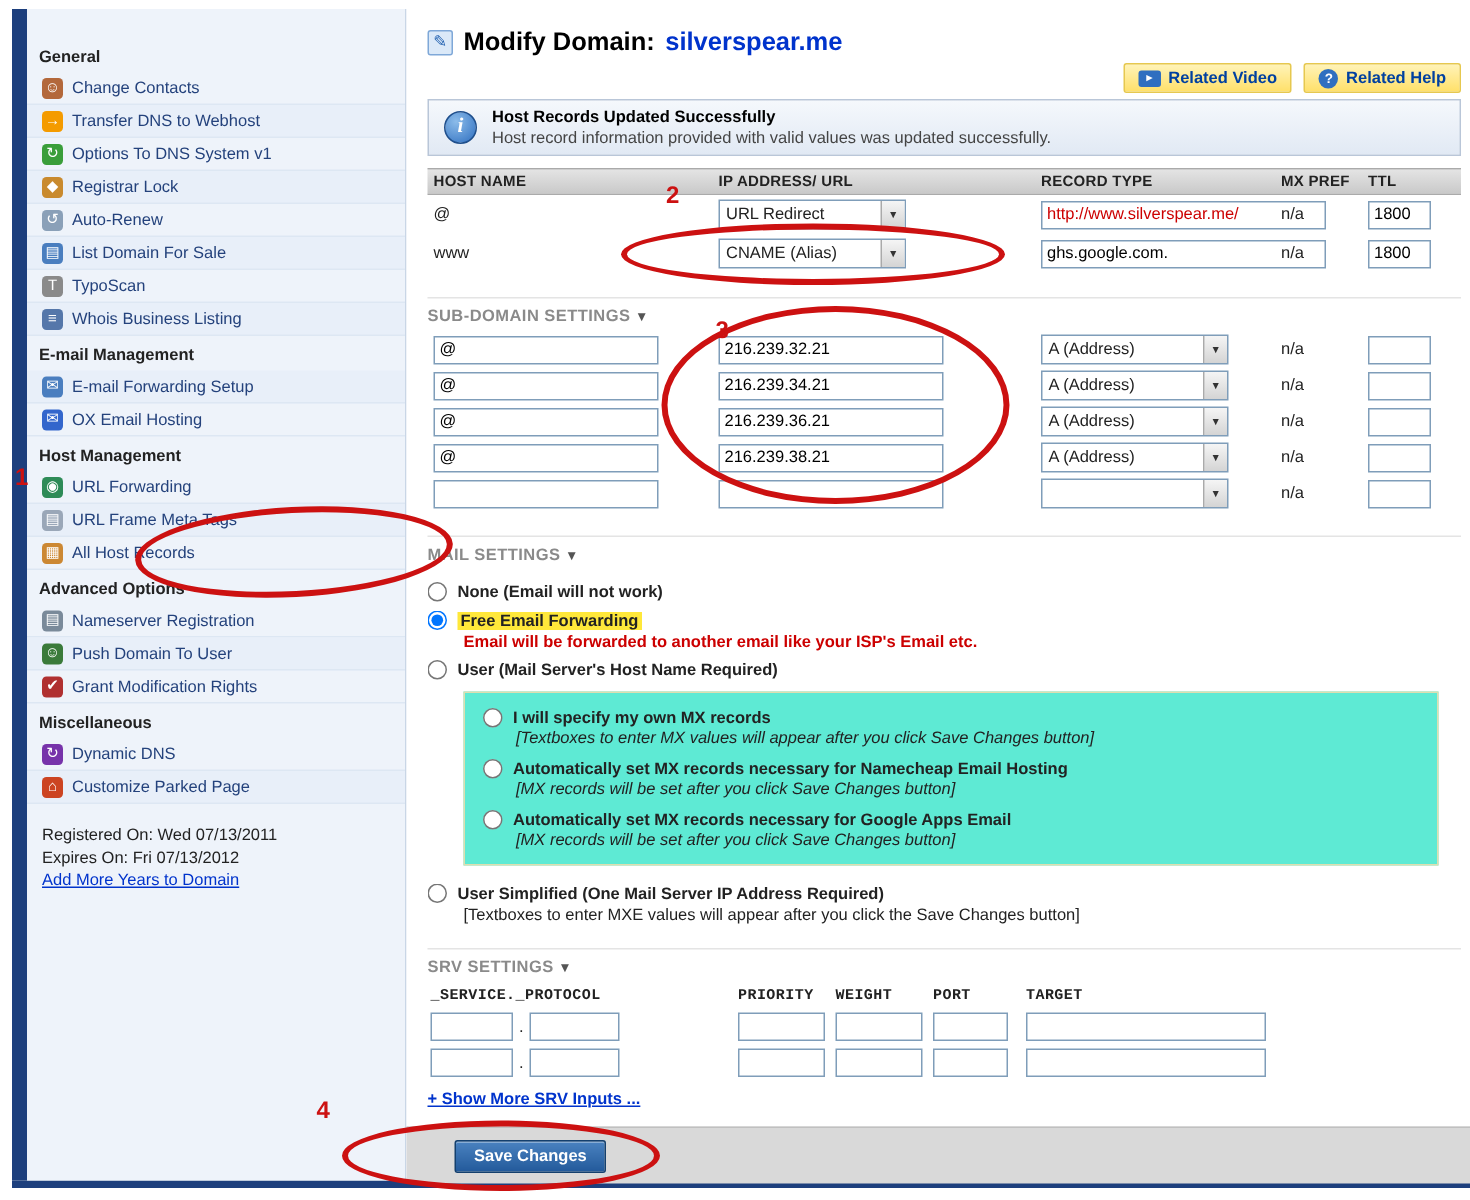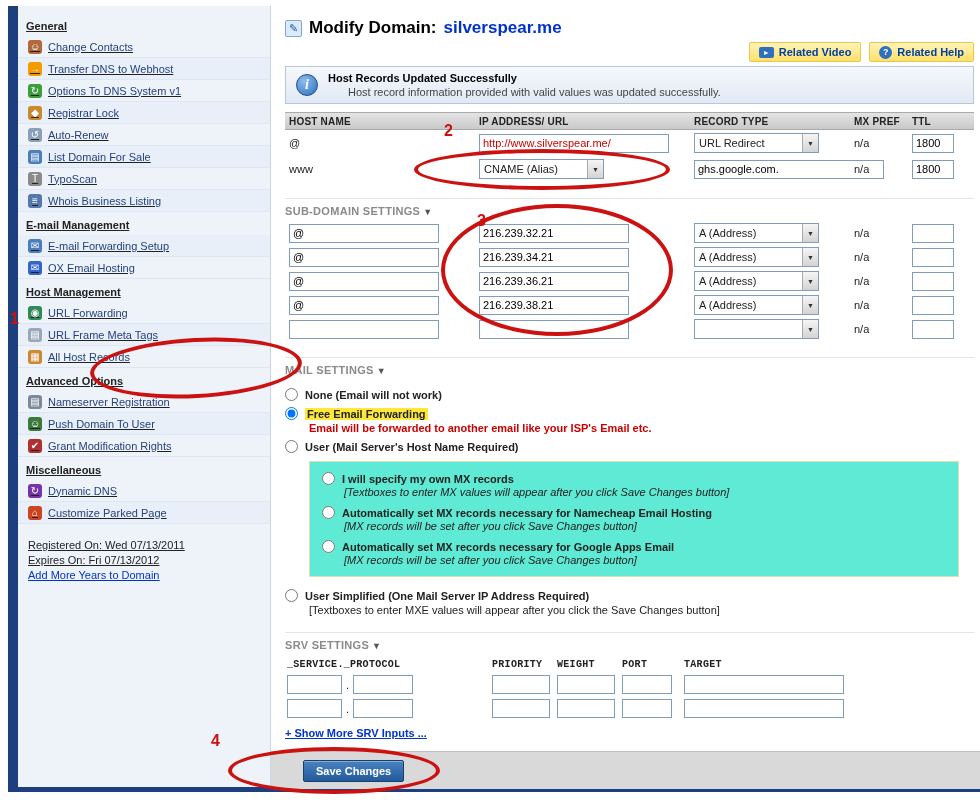--- a/index.html
+++ b/index.html
@@ -4,21 +4,21 @@
 <style>
   * { box-sizing: border-box; margin: 0; padding: 0; }
   body { width: 980px; height: 800px; background:#fff; font-family:"Liberation Sans", sans-serif; font-size:11px; color:#222; position:relative; overflow:hidden; }
   #page { position:relative; width:980px; height:800px; }
 
   
   #navy-strip { position:absolute; left:8px; top:6px; width:10px; height:781px; background:#1d3f7d; }
   #navy-bottom { position:absolute; left:8px; top:787px; width:972px; height:5px; background:#1d3f7d; }
 
   
-  #sidebar { position:absolute; left:18px; top:6px; width:253px; height:781px; background:#eef3fa; border-right:1px solid #c9d6e6; padding-top:7px;text-decoration:underline; }
+  #sidebar { position:absolute; left:18px; top:6px; width:253px; height:781px; background:#eef3fa; border-right:1px solid #c9d6e6; padding-top:19px; }
   .shead { font-weight:bold; color:#222; padding:7px 8px 4px 8px; font-size:11px; }
   .sitem { display:flex; align-items:center; gap:6px; height:22px; padding-left:10px; border-bottom:1px solid #dde7f3; cursor:pointer; }
   .sitem:nth-child(odd) { background:#e8eff9; }
   .icn { width:14px; height:14px; border-radius:3px; color:#fff; font-size:10px; line-height:14px; text-align:center; flex:0 0 14px; }
   .slbl { color:#24427c; }
   #side-foot { padding:14px 10px 0 10px; color:#222; line-height:15px; }
   #side-foot a { color:#0033cc; text-decoration:underline; }
 
   
   #main { position:absolute; left:271px; top:6px; width:709px; height:781px; background:#fff; padding:10px 6px 0 14px; }
@@ -29,21 +29,21 @@
   .doc-icn { width:17px; height:17px; background:#dbe9f8; border:1px solid #7fa8d8; color:#2060b0; font-size:11px; line-height:15px; text-align:center; border-radius:2px; }
 
   .m-related { display:flex; justify-content:flex-end; gap:8px; margin-top:2px; height:20px; }
   .rel-btn { display:inline-flex; gap:5px; align-items:center; background:linear-gradient(#fff3b8,#ffe06a); border:1px solid #e6c84f; color:#0040a0; font-weight:bold; padding:2px 9px; border-radius:2px; cursor:pointer; }
   .vid-icn { display:inline-block; width:15px; height:11px; background:#2f6fc0; color:#fff; border-radius:2px; font-size:7px; line-height:11px; text-align:center; }
   .hlp-icn { display:inline-block; width:13px; height:13px; background:#2f6fc0; color:#fff; border-radius:50%; font-size:9px; line-height:13px; text-align:center; font-weight:bold; }
 
   .notice { display:flex; align-items:center; gap:10px; margin-top:4px; background:linear-gradient(#f5f8fc,#e1e9f4); border:1px solid #b9c6d8; padding:6px 10px; height:38px; }
   .info-icn { width:22px; height:22px; border-radius:50%; background:radial-gradient(circle at 35% 30%, #8cbcea, #2f6fc0); border:1px solid #1f4f8c; color:#fff; font-family:"Liberation Serif", serif; font-style:italic; font-weight:bold; font-size:14px; line-height:20px; text-align:center; flex:0 0 22px; }
   .notice .nt { font-weight:bold; color:#000; }
-  .notice .nm { color:#444; margin-top:2px;margin-left:20px; }
+  .notice .nm { color:#444; margin-top:2px; }
 
   .grid { display:grid; grid-template-columns:190px 215px 160px 58px 55px; align-items:center; }
   .thead { margin-top:8px; background:linear-gradient(#e4e4e4,#c9c9c9); border-top:1px solid #aaa; border-bottom:1px solid #aaa; height:18px; font-size:10px; font-weight:bold; color:#222; padding-left:4px; letter-spacing:.2px; }
   .trow { height:26px; padding-left:4px; }
   .txt { border:1px solid #7f9db9; height:19px; font-family:"Liberation Sans", sans-serif; font-size:11px; padding:1px 3px; background:#fff; color:#000; }
   .ip-w { width:190px; } .ip-n { width:150px; } .host-in { width:150px; } .ttl-in { width:42px; }
   .redtxt { color:#cc0000; }
   .select { display:inline-flex; align-items:center; justify-content:space-between; border:1px solid #7f9db9; background:#fff; height:20px; width:125px; padding-left:4px; cursor:pointer; }
   .sa { width:16px; height:18px; background:linear-gradient(#f5f5f5,#d4d4d4); border-left:1px solid #aaa; display:flex; align-items:center; justify-content:center; font-size:7px; color:#333; }
 
@@ -209,25 +209,25 @@
     <div class="grid thead">
       <span>HOST NAME</span>
       <span>IP ADDRESS/ URL</span>
       <span>RECORD TYPE</span>
       <span>MX PREF</span>
       <span>TTL</span>
     </div>
 
     <div class="grid trow">
       <span>@</span>
-      <span><input class="txt ip-w redtxt" value="http://www.silverspear.me/" style=""></span>
       <span><span class="select">
             <span>URL Redirect</span>
             <span class="sa">▼</span>
           </span></span>
+      <span><input class="txt ip-w redtxt" value="http://www.silverspear.me/" style=""></span>
       <span>n/a</span>
       <span><input class="txt ttl-in" value="1800" style=""></span>
     </div>
 
     <div class="grid trow">
       <span>www</span>
       <span><span class="select">
             <span>CNAME (Alias)</span>
             <span class="sa">▼</span>
           </span></span>

